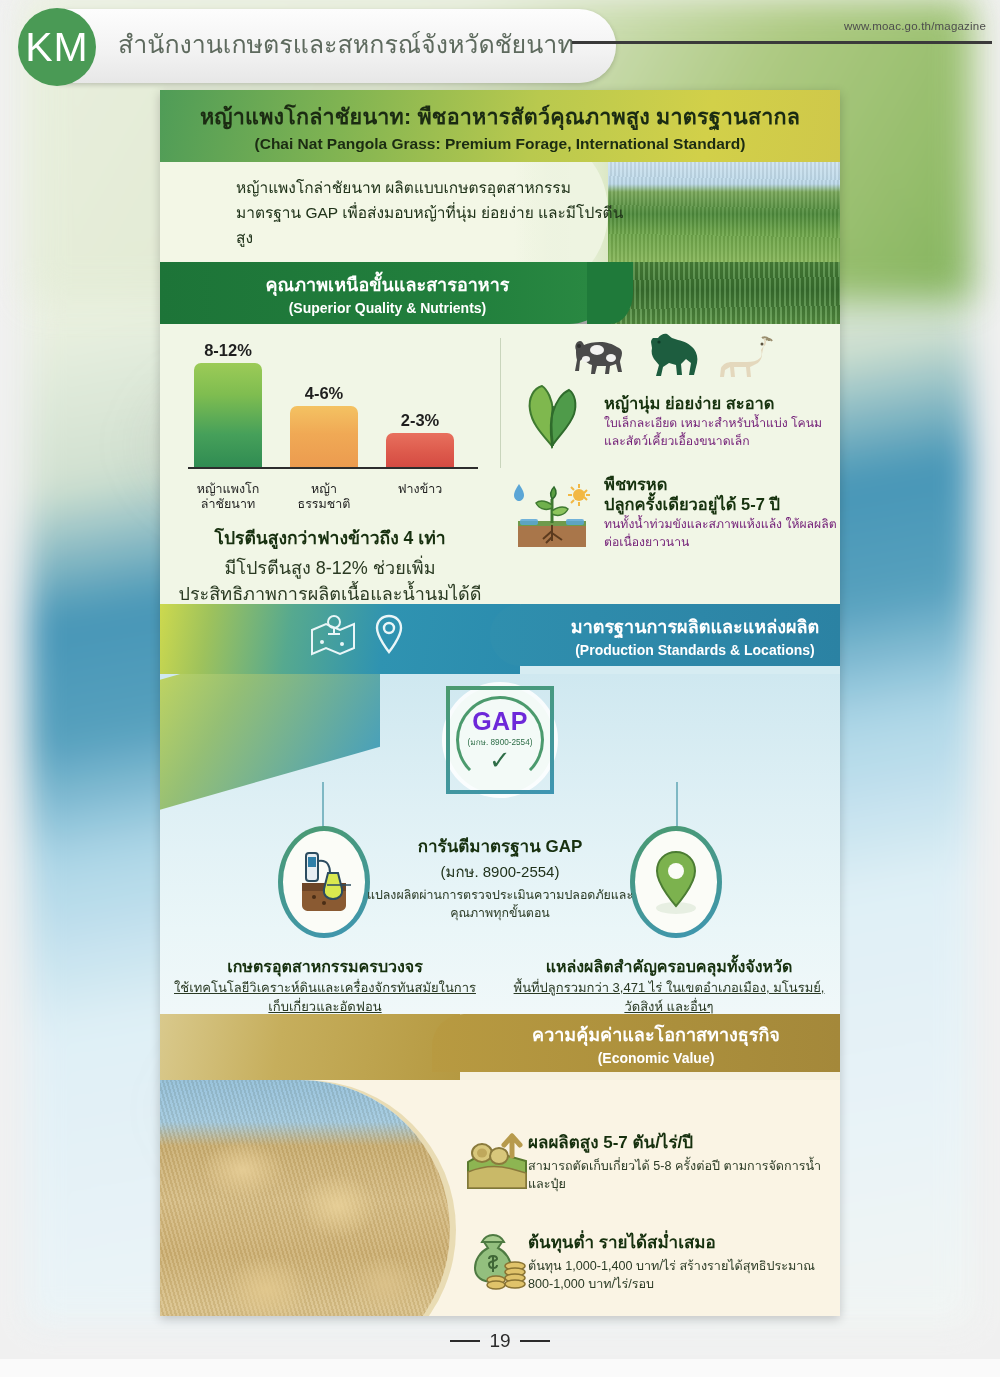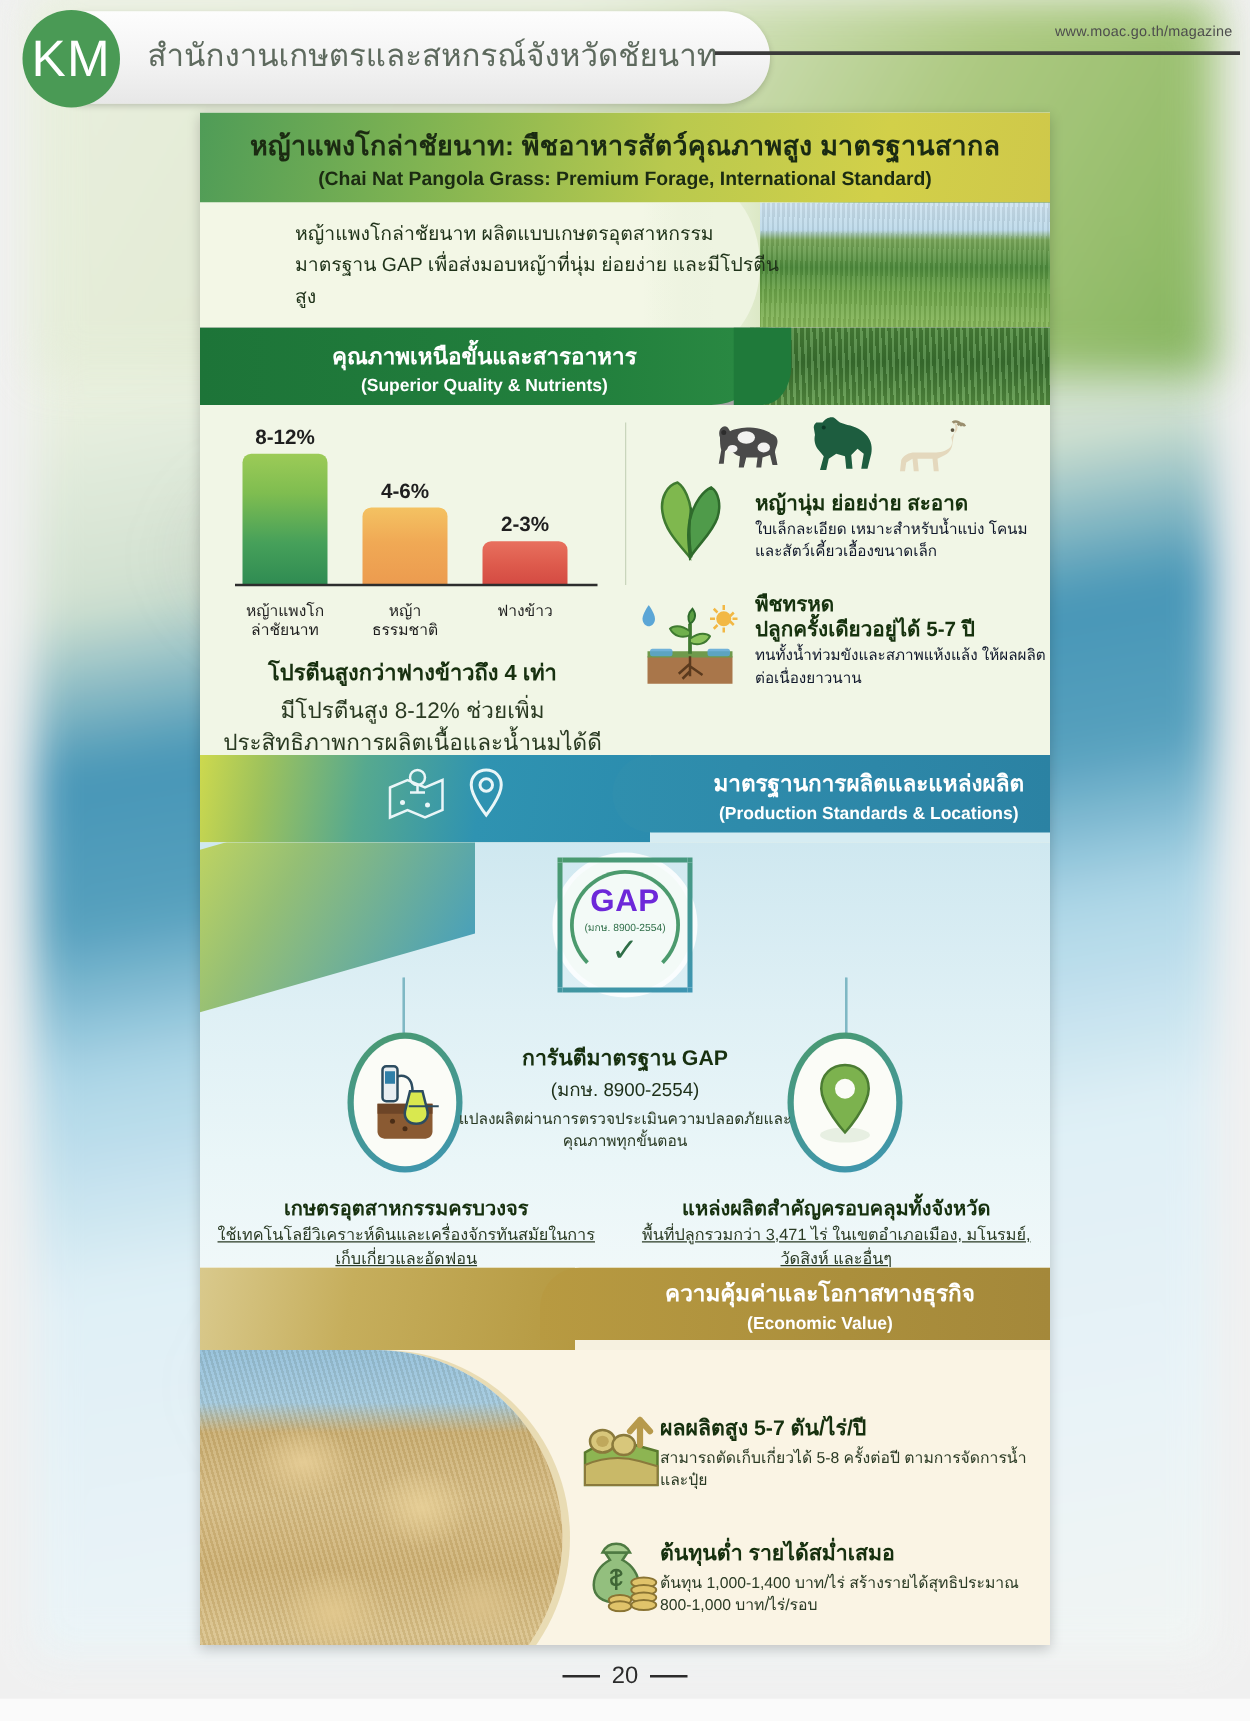--- a/index.html
+++ b/index.html
@@ -163,21 +163,21 @@
   .cap-head { font-size: 17.5px; font-weight: bold; color: #17300f; }
   .cap-sub { font-size: 18px; color: #2a3a22; line-height: 1.45; margin-top: 3px; }
 
   
   .feat-animals { position: absolute; left: 70px; top: 8px; display: flex; gap: 10px; align-items: flex-end; }
   .feat-item { position: absolute; display: flex; gap: 12px; align-items: flex-end; }
   .feat-1 { left: 12px; top: 56px; }
   .feat-2 { left: 12px; top: 150px; }
   .feat-ico { width: 80px; height: 70px; flex: none; }
   .feat-txt-h { font-size: 16.5px; font-weight: bold; color: #16320e; line-height: 1.22; }
-  .feat-txt-b { font-size: 12.2px; color: #0f172a; line-height: 1.42; margin-top: 2px; }
+  .feat-txt-b { font-size: 12.2px; color: #701a75; line-height: 1.42; margin-top: 2px; }
 
   
   .sec-teal-wrap { position: relative; height: 70px; width: 100%; background: #d6ecf2; overflow: hidden; }
   .sec-teal-left {
     position: absolute; left: 0; top: 0; width: 360px; height: 70px;
     background: linear-gradient(100deg, #cdd94e 0%, #9ec25c 14%, #56a98f 36%, #2f93b1 62%, #2b8cae 100%);
     border-radius: 0 0 0 0;
   }
   .sec-teal-right {
     position: absolute; left: 330px; top: 0; right: 0; height: 62px;
@@ -532,18 +532,18 @@
           <div class="econ-b">ต้นทุน 1,000-1,400 บาท/ไร่ สร้างรายได้สุทธิประมาณ 800-1,000 บาท/ไร่/รอบ</div>
         </div>
       </div>
 
     </div>
 
   </div>
 
   <div class="pageno">
     <span class="dash"></span>
-    <span>20</span>
+    <span>19</span>
     <span class="dash"></span>
   </div>
 
   <div class="bottom-white"></div>
 </div>
 
 </body></html>

